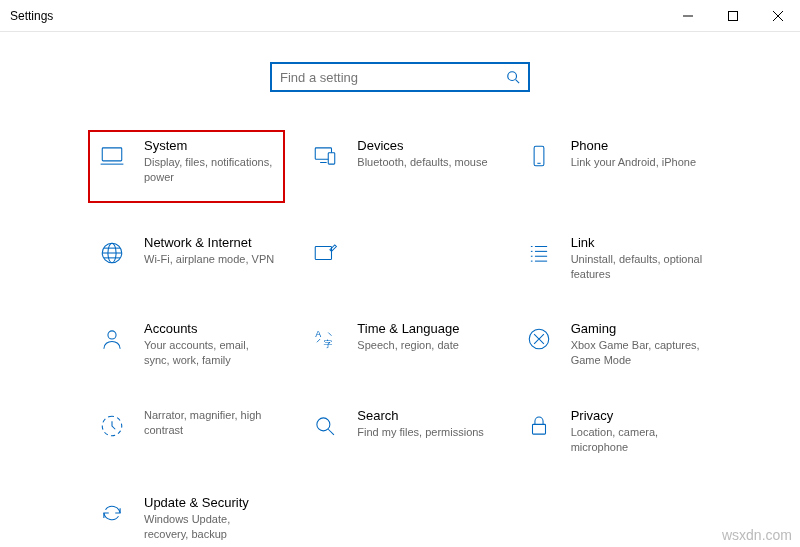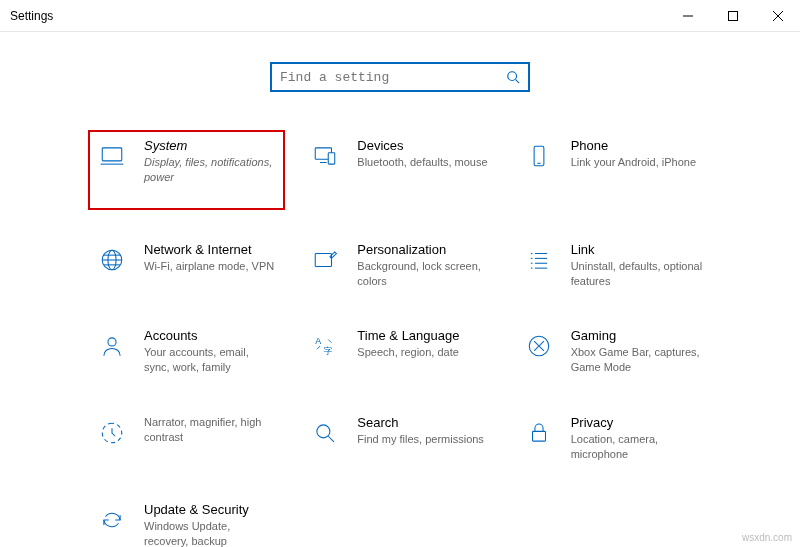--- a/index.html
+++ b/index.html
@@ -3,32 +3,32 @@
   <meta charset="utf-8">
   <style>
     * { margin: 0; padding: 0; box-sizing: border-box; }
     body { font-family: "Segoe UI", Tahoma, sans-serif; background: #fff; width: 800px; height: 547px; overflow: hidden; font-size: 13px; color: #000; }
     .titlebar { height: 32px; display: flex; align-items: center; border-bottom: 1px solid #e6e6e6; }
     .titlebar-title { padding-left: 10px; font-size: 12px; flex: 1; }
     .titlebar-btns { display: flex; height: 100%; }
     .titlebar-btn { width: 45px; display: flex; align-items: center; justify-content: center; font-family: "Segoe UI Symbol", sans-serif; font-size: 10px; color: #000; }
     .content { padding: 30px 50px 0 50px; }
     .search-wrap { display: flex; justify-content: center; margin-bottom: 40px; }
-    .search { width: 260px; height: 30px; border: 2px solid #0067c0; display: flex; align-items: center; padding: 0 8px; font-family: Liberation Mono, monospace; }
+    .search { width: 260px; height: 30px; border: 2px solid #0067c0; display: flex; align-items: center; padding: 0 8px; }
     .search input { flex: 1; border: none; outline: none; font-size: 13px; color: #666; font-family: inherit; background: transparent; }
     .search-icon { color: #0067c0; display:flex; align-items:center; }
     .grid { display: grid; grid-template-columns: repeat(3, 1fr); column-gap: 20px; row-gap: 28px; padding: 0 40px; }
     .tile { display: flex; align-items: flex-start; gap: 16px; padding: 6px; cursor: default; }
-    .tile.highlighted { outline: 2px solid #d40000; outline-offset: 0px; padding-bottom: 23px; font-style: italic;}
+    .tile.highlighted { outline: 2px solid #d40000; outline-offset: 0px; padding-bottom: 16px;}
     .tile-icon { width: 32px; height: 32px; display:flex; align-items:center; justify-content:center; color:#0067c0; flex-shrink:0; margin-top:2px;}
     .tile-icon svg { width: 26px; height: 26px; stroke: #0067c0; fill: none; stroke-width: 1.3; }
     .tile-text { display:flex; flex-direction:column; gap:2px; }
     .tile-title { font-size: 13px; color:#000; }
     .tile-desc { font-size: 11px; color:#666; line-height: 1.35; max-width: 150px;}
-    .watermark { position: fixed; bottom: 4px; right: 8px; font-size: 10px; color: #bbb; }
+    .watermark { position: fixed; bottom: 4px; right: 8px; font-size: 14px; color: #bbb; }
   </style>
 </head>
 <body>
 
 <div class="titlebar">
   <div class="titlebar-title">Settings</div>
   <div class="titlebar-btns">
     <div class="titlebar-btn">
       <svg width="10" height="10" viewBox="0 0 10 10">
           <line x1="0" y1="5" x2="10" y2="5" stroke="#000" stroke-width="1"></line>
@@ -114,24 +114,20 @@
           <div class="tile-desc">Wi-Fi, airplane mode, VPN</div>
         </div>
       </div>
       <div class="tile">
         <div class="tile-icon">
           <svg viewBox="0 0 32 32">
             <rect x="4" y="8" width="20" height="16" rx="1"></rect>
             <path d="M22 12 l6 -6 l2 2 l-6 6 z"></path>
           </svg>
         </div>
-        <div class="tile-text">
-          <div class="tile-title">Personalization</div>
-          <div class="tile-desc">Background, lock screen, colors</div>
-        </div>
       </div>
       <div class="tile">
         <div class="tile-icon">
           <svg viewBox="0 0 32 32">
             <line x1="6" y1="8" x2="8" y2="8"></line>
             <line x1="11" y1="8" x2="26" y2="8"></line>
             <line x1="6" y1="14" x2="8" y2="14"></line>
             <line x1="11" y1="14" x2="26" y2="14"></line>
             <line x1="6" y1="20" x2="8" y2="20"></line>
             <line x1="11" y1="20" x2="26" y2="20"></line>

